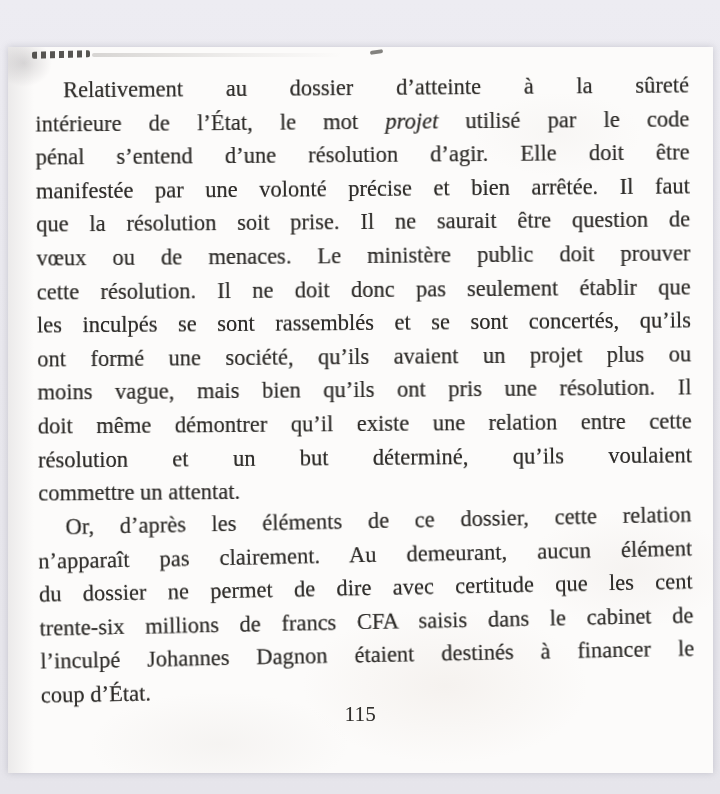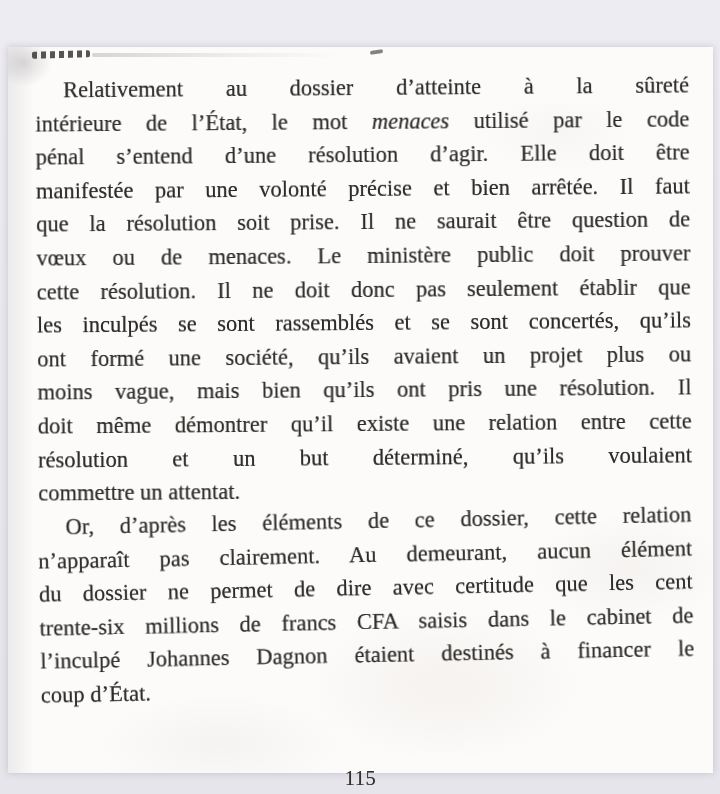--- a/index.html
+++ b/index.html
@@ -93,21 +93,21 @@
     overflow: hidden;
     white-space: normal;
     text-shadow: 0 0 0.6px rgba(43,41,38,0.60);
   }
   .line.last { text-align-last: left; }
   .line.indent { text-indent: 28px; }
   .it { font-style: italic; }
   .pagenum {
     position: absolute;
     left: 0;
-    top: 720px;
+    top: 656px;
     width: 705px;
     text-align: center;
     font-size: 20.5px;
     color: #33312e;
     letter-spacing: 0.5px;
     text-shadow: 0 0 0.5px rgba(51,49,46,0.55);
     filter: blur(0.2px);
   }
 </style>
 </head>
@@ -119,21 +119,21 @@
     <div>
       <div class="remnant-left"></div>
       <div class="remnant-smudge"></div>
       <div class="remnant-dash"></div>
     </div>
 
     <div class="textblock">
 
       <div class="para">
         <div class="line indent">Relativement au dossier d’atteinte à la sûreté</div>
-        <div class="line"><span>intérieure de l’État, le mot </span><em class="it">menaces</em><span> utilisé par le code</span></div>
+        <div class="line"><span>intérieure de l’État, le mot </span><em class="it">projet</em><span> utilisé par le code</span></div>
         <div class="line">pénal s’entend d’une résolution d’agir. Elle doit être</div>
         <div class="line">manifestée par une volonté précise et bien arrêtée. Il faut</div>
         <div class="line">que la résolution soit prise. Il ne saurait être question de</div>
         <div class="line">vœux ou de menaces. Le ministère public doit prouver</div>
         <div class="line">cette résolution. Il ne doit donc pas seulement établir que</div>
         <div class="line">les inculpés se sont rassemblés et se sont concertés, qu’ils</div>
         <div class="line">ont formé une société, qu’ils avaient un projet plus ou</div>
         <div class="line">moins vague, mais bien qu’ils ont pris une résolution. Il</div>
         <div class="line">doit même démontrer qu’il existe une relation entre cette</div>
         <div class="line">résolution et un but déterminé, qu’ils voulaient</div>

